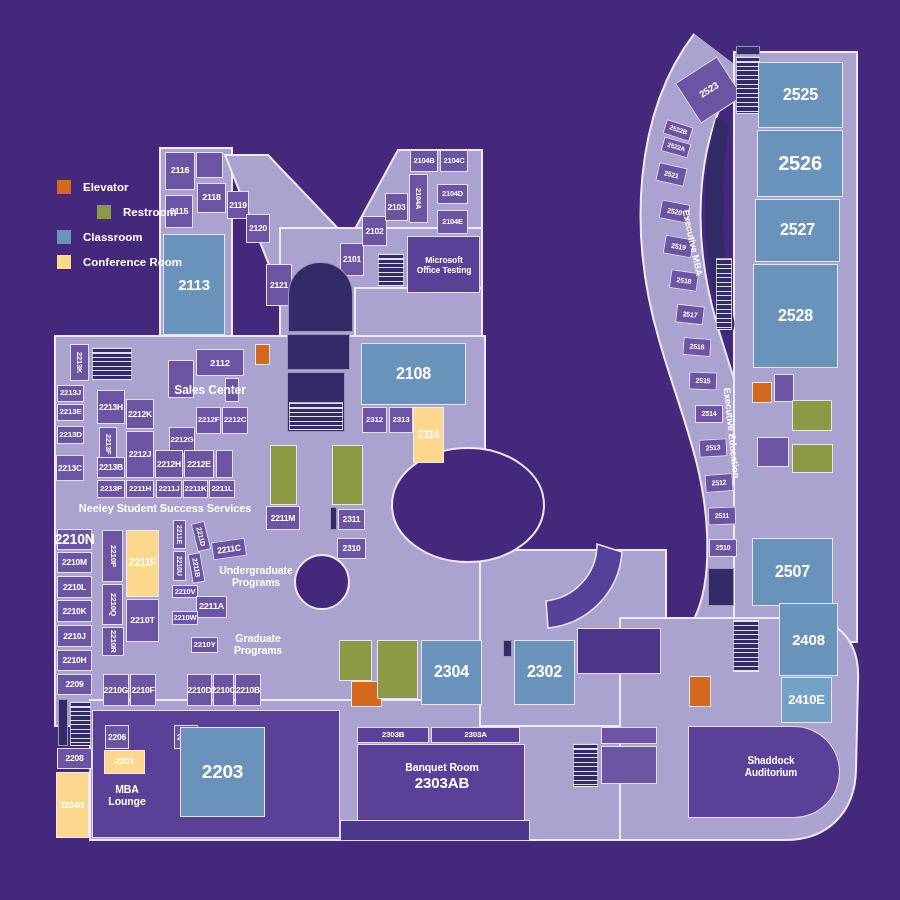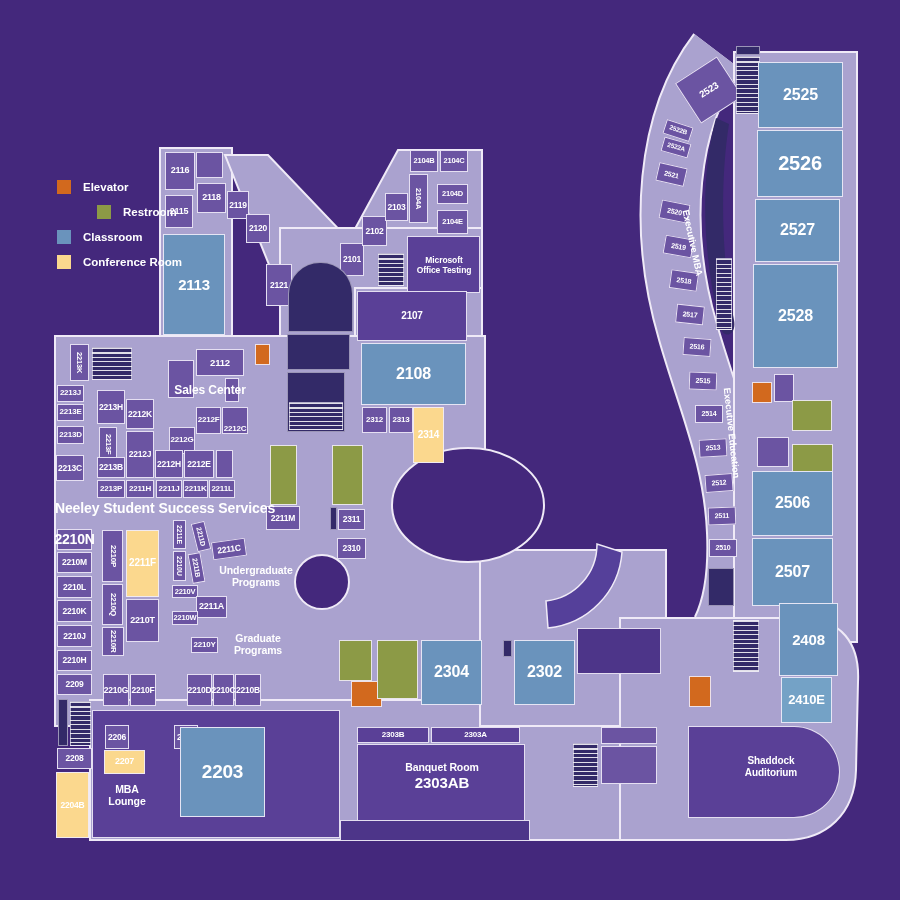--- a/index.html
+++ b/index.html
@@ -100,23 +100,20 @@
       <div class="room t-o v" style="left: 409px; top: 174px; width: 19px; height: 49px; font-size: 7.5px;">
         <span>2104A</span>
       </div>
       <div class="room t-o" style="left: 437px; top: 184px; width: 31px; height: 20px; font-size: 7.5px;">
         <span>2104D</span>
       </div>
       <div class="room t-o" style="left: 437px; top: 210px; width: 31px; height: 24px; font-size: 7.5px;">
         <span>2104E</span>
       </div>
       <div class="room t-o2" style="left: 407px; top: 236px; width: 73px; height: 57px;"></div>
-      <div class="room t-o2" style="left: 357px; top: 291px; width: 110px; height: 50px; font-size: 10px;">
-        <span>2107</span>
-      </div>
       <div class="room t-c" style="left: 361px; top: 343px; width: 105px; height: 62px; font-size: 16px;">
         <span>2108</span>
       </div>
       <div class="room t-o" style="left: 362px; top: 407px; width: 25px; height: 26px; font-size: 8px;">
         <span>2312</span>
       </div>
       <div class="room t-o" style="left: 389px; top: 407px; width: 24px; height: 26px; font-size: 8px;">
         <span>2313</span>
       </div>
       <div class="room t-y" style="left: 413px; top: 407px; width: 31px; height: 56px; font-size: 10px;">
@@ -143,21 +140,21 @@
             <path d="M13.8 19.8h5.4v7.6h-5.4z" fill="#fff"></path>
           </svg>
         </div>
       </div>
       <div class="room t-o" style="left: 169px; top: 407px; width: 26px; height: 27px; font-size: 8px; margin-top: 20px;">
         <span>2212G</span>
       </div>
       <div class="room t-o" style="left: 196px; top: 407px; width: 25px; height: 27px; font-size: 8px;">
         <span>2212F</span>
       </div>
-      <div class="room t-o" style="left: 222px; top: 407px; width: 26px; height: 27px; font-size: 8px; align-items: flex-end;">
+      <div class="room t-o" style="left: 222px; top: 407px; width: 26px; height: 27px; font-size: 8px;">
         <span>2212C</span>
       </div>
       <div class="room t-o v" style="left: 70px; top: 344px; width: 19px; height: 37px; font-size: 7.5px;">
         <span>2213K</span>
       </div>
       <div class="room t-s" style="left: 92px; top: 347px; width: 40px; height: 33px;"></div>
       <div class="room t-o" style="left: 57px; top: 385px; width: 27px; height: 17px; font-size: 8px;">
         <span>2213J</span>
       </div>
       <div class="room t-o" style="left: 57px; top: 404px; width: 27px; height: 17px; font-size: 8px;">
@@ -477,38 +474,35 @@
       </div>
       <div class="room t-o" style="left: 757px; top: 437px; width: 32px; height: 30px;"></div>
       <div class="room t-g" style="left: 792px; top: 444px; width: 41px; height: 29px;">
         <div style="height:18px">
           <svg class="fig" viewBox="0 0 20 46">
             <circle cx="10" cy="5" r="4.3" fill="#fff"></circle>
             <path d="M10 10.5 L17 28.5 h-4 l-1 11.5 h-4 L7 28.5 H3z" fill="#fff"></path>
           </svg>
         </div>
       </div>
-      <div class="room t-c" style="left: 752px; top: 471px; width: 81px; height: 65px; font-size: 16px;">
-        <span>2506</span>
-      </div>
       <div class="room t-c" style="left: 752px; top: 538px; width: 81px; height: 68px; font-size: 16px;">
         <span>2507</span>
       </div>
       <div class="room t-c" style="left: 779px; top: 603px; width: 59px; height: 73px; font-size: 15px;">
         <span>2408</span>
       </div>
       <div class="room t-cl" style="left: 781px; top: 677px; width: 51px; height: 46px; font-size: 13px;">
         <span>2410E</span>
       </div>
       <div class="room t-s" style="left: 733px; top: 620px; width: 26px; height: 52px;"></div>
       <div class="room t-o2" style="left: 688px; top: 726px; width: 152px; height: 92px; border-radius: 0px 60px 60px 0px;"></div>
     </div>
   <div id="texts">
       <div class="maptext" style="left: 210px; top: 391px; font-size: 12px;">Sales Center</div>
-      <div class="maptext" style="left: 157px; top: 508px; font-size: 14px; padding-left: 16px;">Neeley Student Success Services</div>
+      <div class="maptext" style="left: 157px; top: 508px; font-size: 11px; padding-left: 16px;">Neeley Student Success Services</div>
       <div class="maptext" style="left: 256px; top: 576px; font-size: 10.5px;">Undergraduate
 Programs</div>
       <div class="maptext" style="left: 258px; top: 644px; font-size: 10.5px;">Graduate
 Programs</div>
       <div class="maptext" style="left: 127px; top: 795px; font-size: 10.5px;">MBA
 Lounge</div>
       <div class="maptext" style="left: 442px; top: 767px; font-size: 10.5px;">Banquet Room</div>
       <div class="maptext" style="left: 442px; top: 783px; font-size: 15px;">2303AB</div>
       <div class="maptext" style="left: 444px; top: 266px; font-size: 8.5px;">Microsoft
 Office Testing</div>

